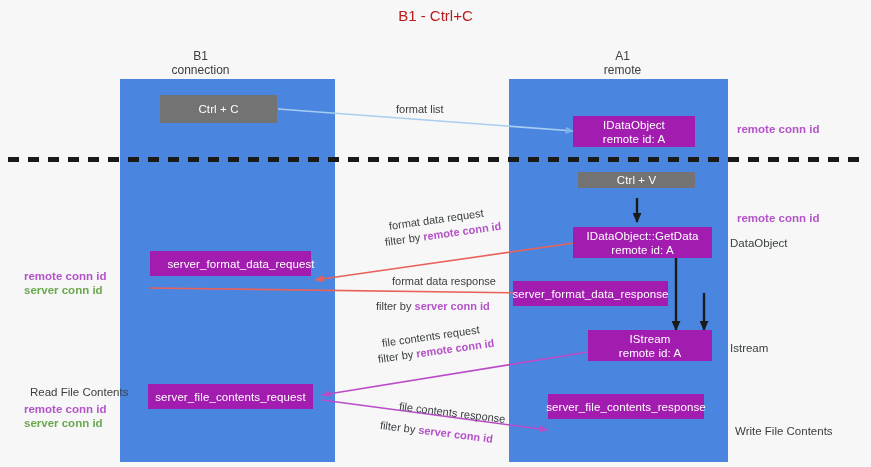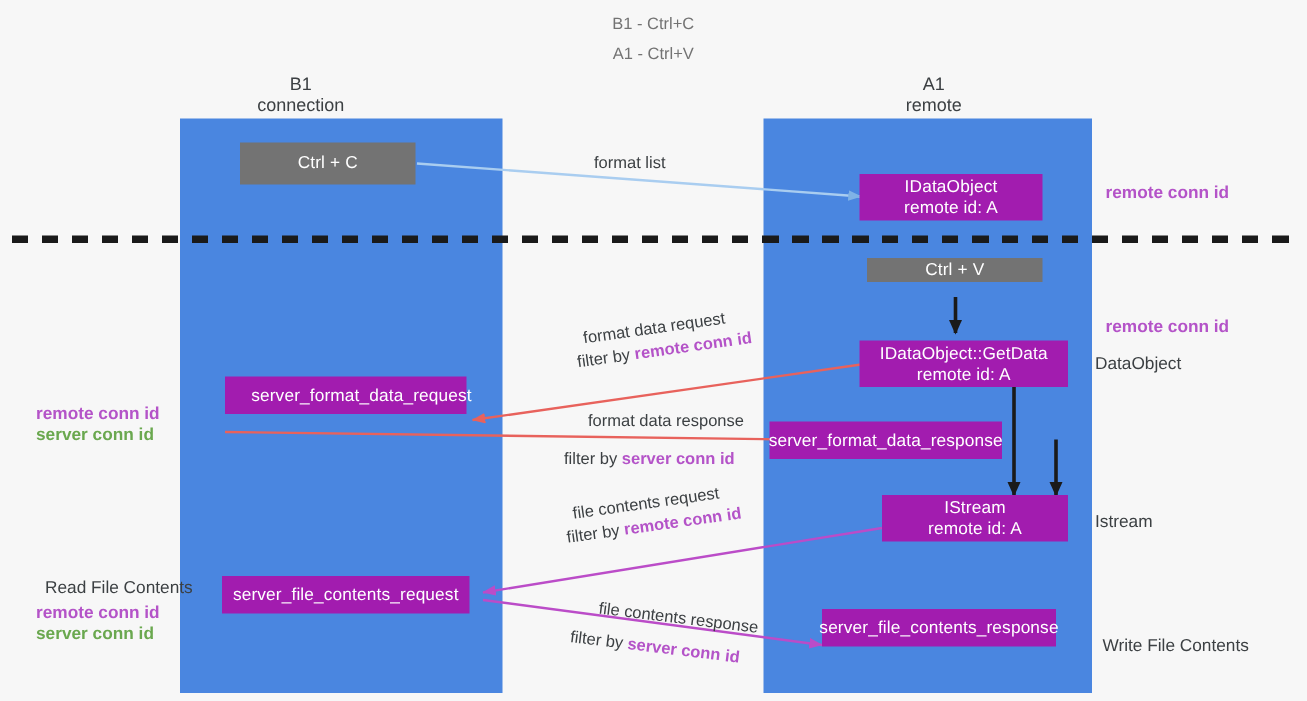--- a/index.html
+++ b/index.html
@@ -20,23 +20,23 @@
     inset: 0;
     width: 871px;
     height: 467px;
   }
   .abs { position: absolute; }
 
   
   .title {
     left: 0; right: 0; top: 6px;
     text-align: center;
-    font-size: 11px;
+    font-size: 15px;
     line-height: 20px;
-    color: #737373;
+    color: #b91c1c;
   }
 
   
   .col-head {
     font-size: 12px;
     line-height: 14px;
     text-align: center;
     color: #3c4043;
   }
 
@@ -96,21 +96,20 @@
     pointer-events: none;
   }
 </style>
 </head>
 <body>
 
 <div id="stage">
 
   <div class="abs title">
     <div>B1 - Ctrl+C</div>
-    <div>A1 - Ctrl+V</div>
   </div>
 
   <div class="abs col-head" style="left:138px; top:49px; width:125px;text-align:center;">
     <div>B1</div>
     <div>connection</div>
   </div>
   <div class="abs col-head" style="left:560px; top:49px; width:125px;">
     <div>A1</div>
     <div>remote</div>
   </div>
@@ -179,21 +178,21 @@
 
   <div class="abs node orange" style="left:588px; top:330px; width:124px; height:31px;">
     <div>IStream</div>
     <div class="l2">remote id: A</div>
   </div>
 
   <div class="abs node orange" style="left:148px; top:384px; width:165px; height:25px;">
     <div>server_file_contents_request</div>
   </div>
 
-  <div class="abs node orange" style="left:548px; top:406px; width:156px; height:25px;">
+  <div class="abs node orange" style="left:548px; top:394px; width:156px; height:25px;">
     <div>server_file_contents_response</div>
   </div>
 
   <div class="abs divider"></div>
 
   <div class="abs elabel" style="left:396px; top:102px;">format list</div>
 
   <div class="abs elabel" style="left:388px; top:219px; transform:rotate(-8deg); transform-origin:left top;">format data request</div>
   <div class="abs elabel" style="left:384px; top:235px; transform:rotate(-8deg); transform-origin:left top;">
     <span>filter by </span><b class="purple">remote conn id</b>

